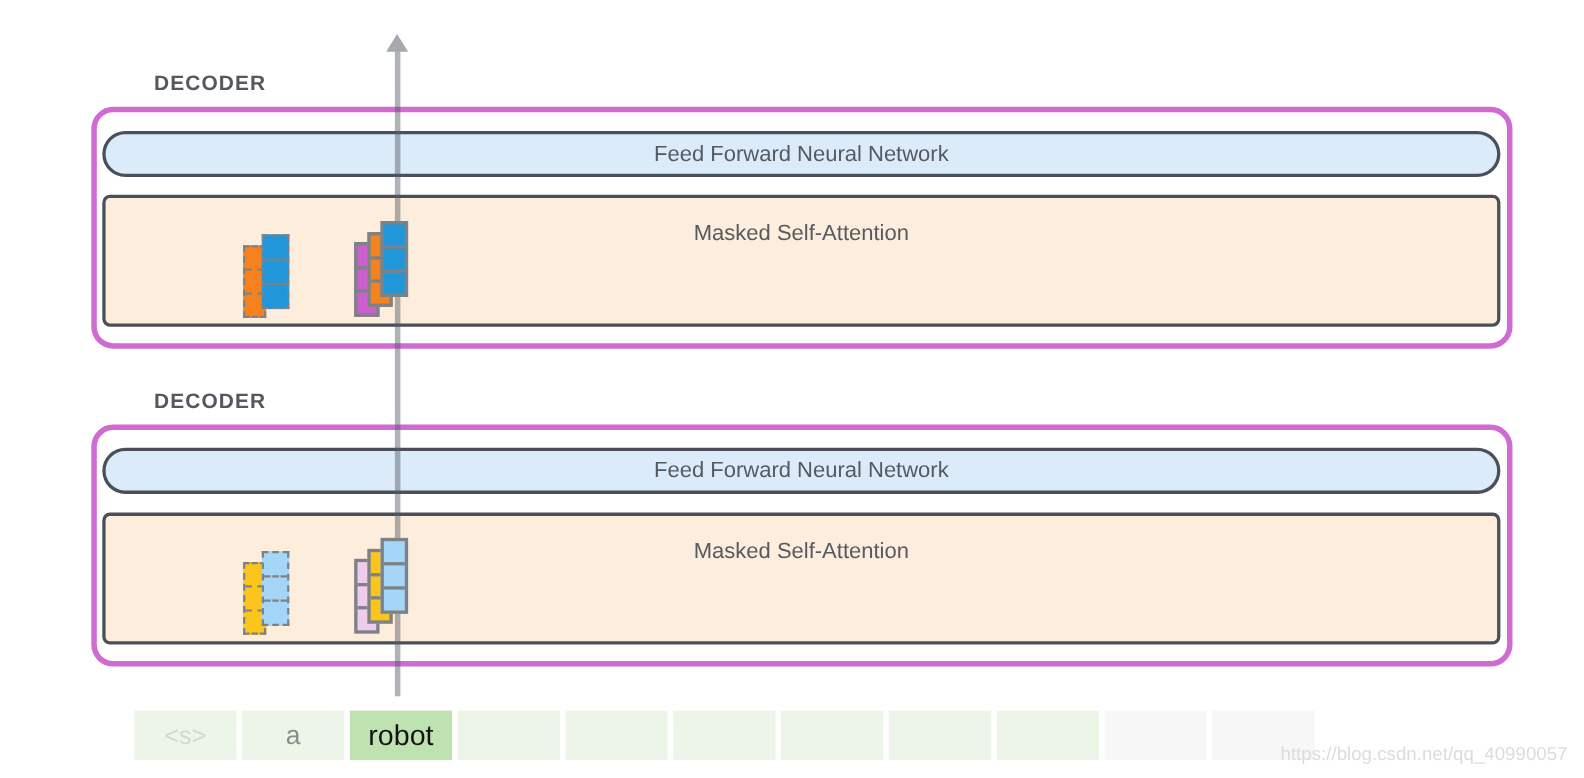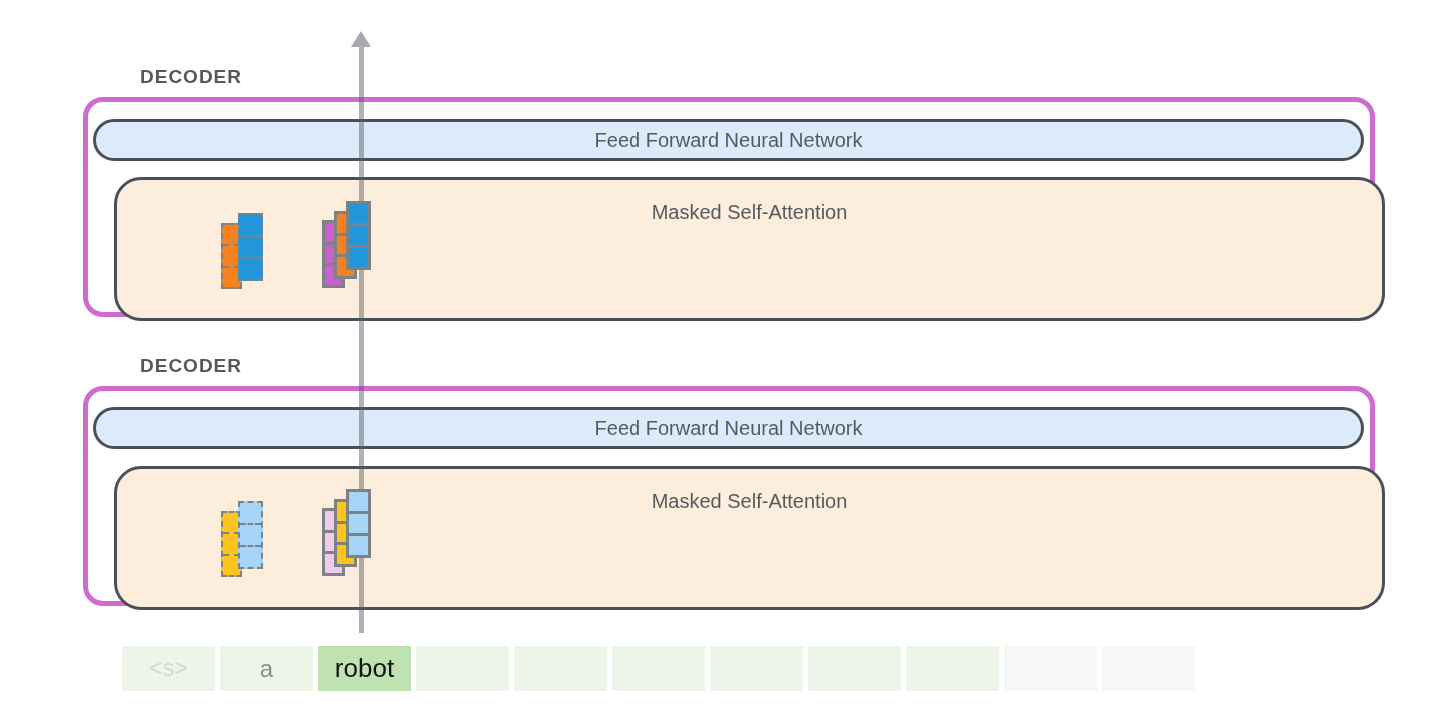--- a/index.html
+++ b/index.html
@@ -27,21 +27,21 @@
   .decoder-box.d2{top:386px;}
 
   .layer{position:absolute;left:93px;width:1271px;box-sizing:border-box;
          border:3.5px solid #4a505a;display:flex;justify-content:center;}
   .layer .layer-label{font-size:20px;font-weight:normal;color:#555a61;}
 
   .ffnn{height:42px;border-radius:23px;background:#dcebfa;align-items:center;}
   .ffnn.d1{top:119px;}
   .ffnn.d2{top:407px;}
 
-  .msa{height:144px;border-radius:27px;background:#fdeddc;align-items:flex-start;margin-left:21px;}
+  .msa{height:120px;border-radius:7px;background:#fdeddc;align-items:flex-start;}
   .msa .layer-label{padding-top:21px;}
   .msa.d1{top:177px;}
   .msa.d2{top:466px;}
 
   
   .block-col{position:absolute;box-sizing:border-box;display:flex;flex-direction:column;z-index:3;}
   .block-col .blk-cell{flex:1;}
   .block-col.solid{border:3px solid #7d8287;}
   .block-col.solid .blk-cell + .blk-cell{border-top:3px solid #7d8287;}
   .block-col.dashed{border:2px dashed #7d8287;}
@@ -164,14 +164,15 @@
     <div class="tok"></div>
     <div class="tok"></div>
     <div class="tok"></div>
     <div class="tok"></div>
     <div class="tok"></div>
     <div class="tok"></div>
     <div class="tok inactive"></div>
     <div class="tok inactive"></div>
   </div>
 
+  <div class="watermark">https://blog.csdn.net/qq_40990057</div>
 
 </div>
 
 </body></html>

